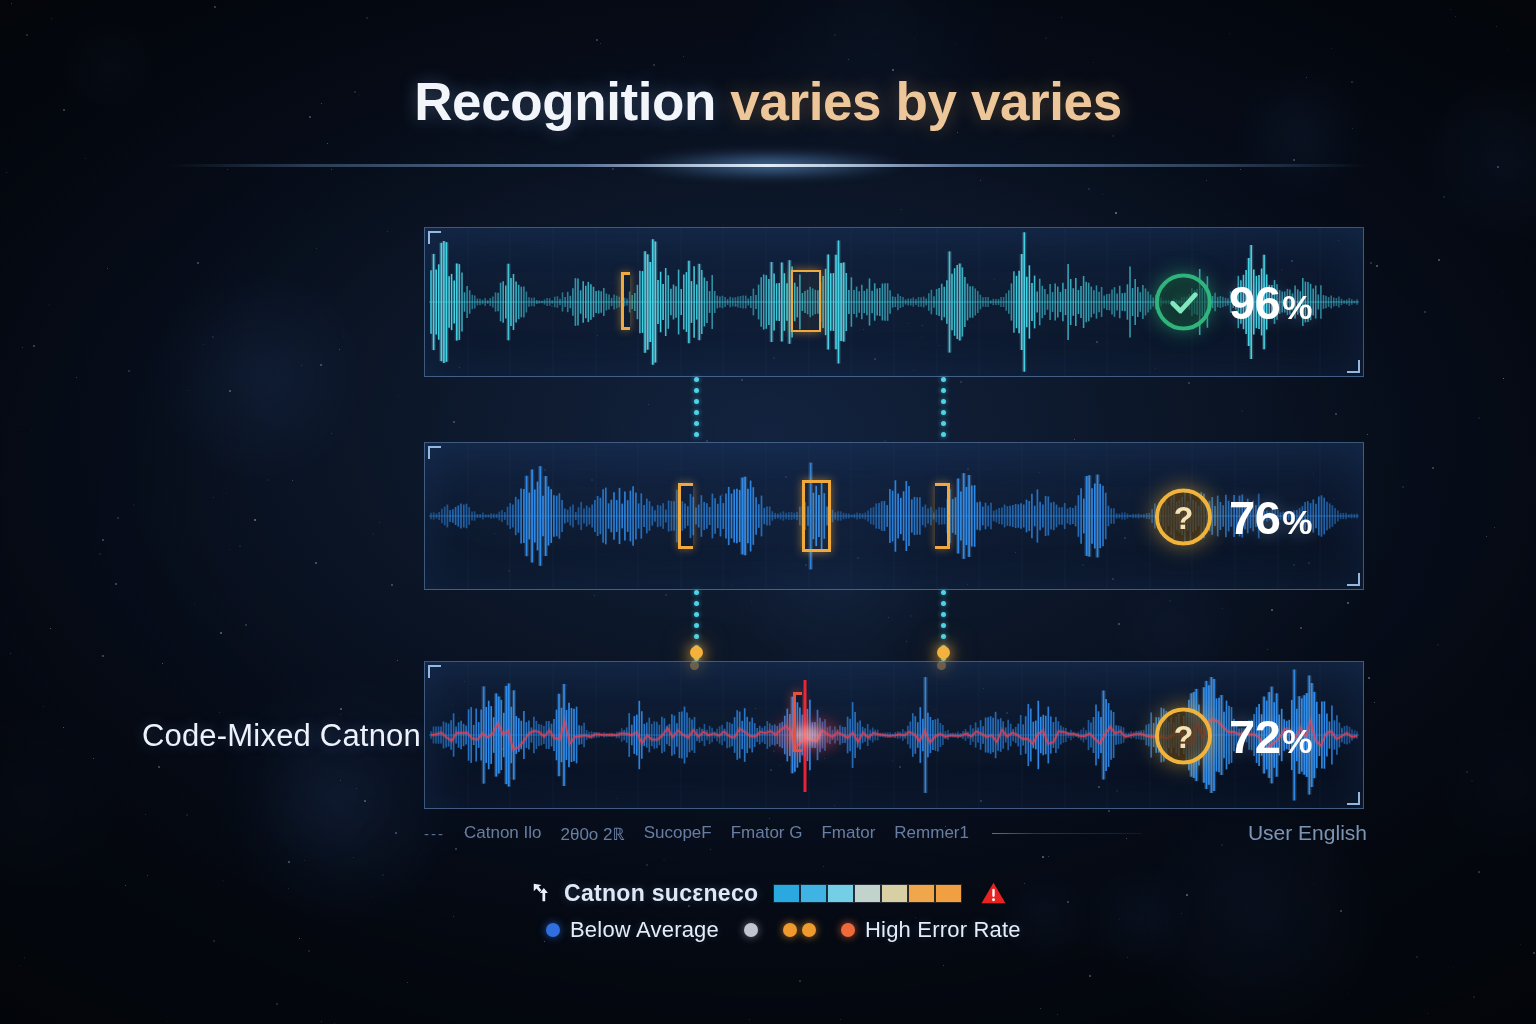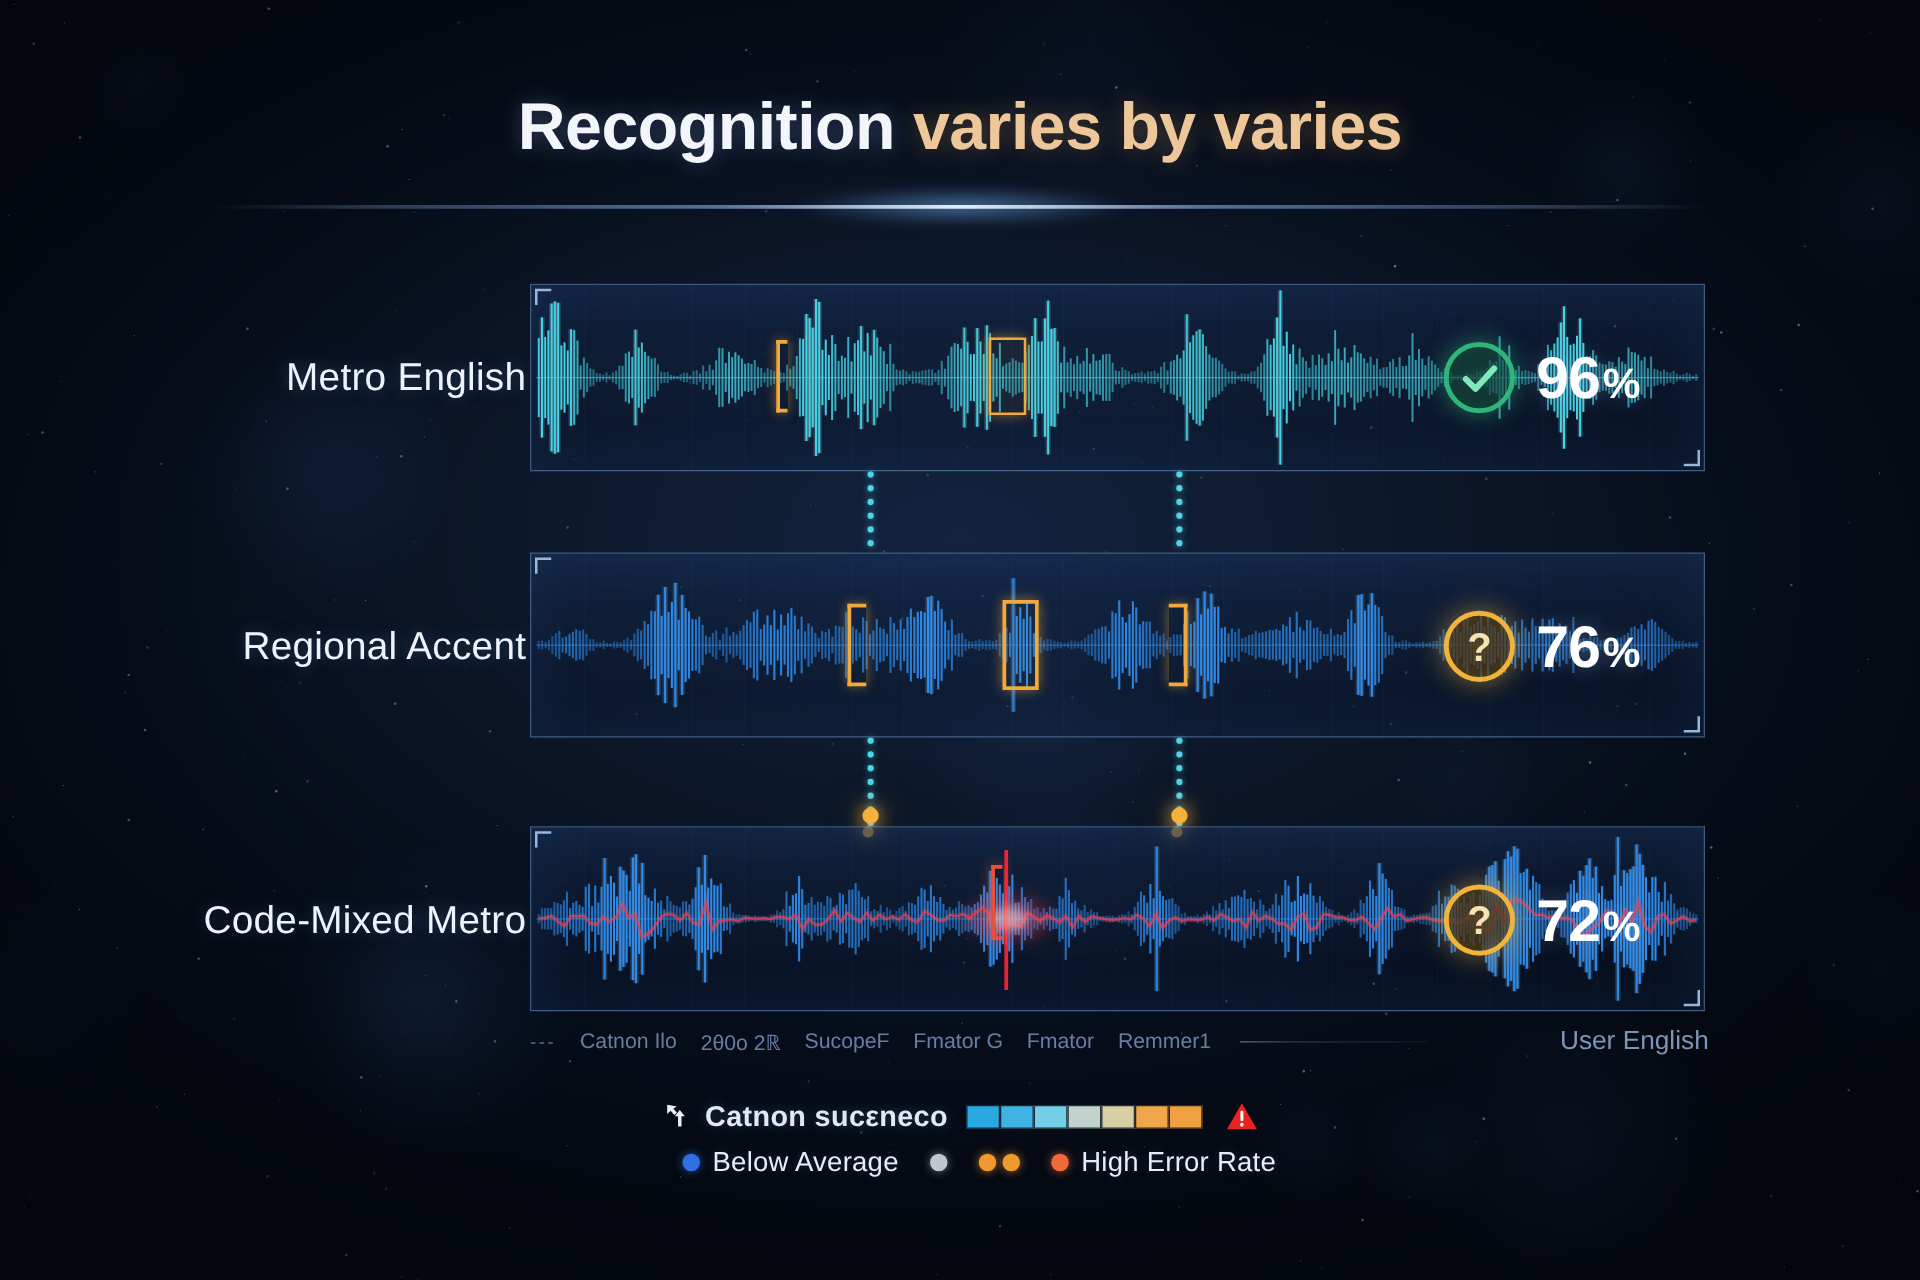--- a/index.html
+++ b/index.html
@@ -577,21 +577,20 @@
       <span class="dot" style="top:33px;"></span>
       <span class="dot" style="top:44px;"></span>
       <span class="dot" style="top:55px;"></span>
       <span class="dot" style="top:66px;"></span>
     </span>
     <span class="node-dot" style="left:941px;top:646px;"></span>
     <span class="node-dot" style="left:941px;top:661px;width:9px;height:9px;opacity:.8"></span>
   </div>
 
 <div class="row" id="row-0">
-  <div class="row-label">Metro English</div>
   <div class="panel">
     <div class="panel-corner pc-tl"></div>
     <div class="panel-corner pc-br"></div>
     <div class="wave-holder" id="wave-0">
         <svg viewBox="0 0 938 148" preserveAspectRatio="none">
           <line x1="43" y1="0" x2="43" y2="148" stroke="#5f86bd" stroke-width="1" opacity="0.055"></line>
           <line x1="85" y1="0" x2="85" y2="148" stroke="#5f86bd" stroke-width="1" opacity="0.055"></line>
           <line x1="128" y1="0" x2="128" y2="148" stroke="#5f86bd" stroke-width="1" opacity="0.055"></line>
           <line x1="171" y1="0" x2="171" y2="148" stroke="#5f86bd" stroke-width="1" opacity="0.055"></line>
           <line x1="213" y1="0" x2="213" y2="148" stroke="#5f86bd" stroke-width="1" opacity="0.055"></line>
@@ -1012,21 +1011,20 @@
         </svg>
     </div>
     <div class="score-value">
       <span>96</span>
         <span class="score-pct">%</span>
     </div>
   </div>
 </div>
 
 <div class="row" id="row-1">
-  <div class="row-label">Regional Accent</div>
   <div class="panel">
     <div class="panel-corner pc-tl"></div>
     <div class="panel-corner pc-br"></div>
     <div class="wave-holder" id="wave-1">
         <svg viewBox="0 0 938 146" preserveAspectRatio="none">
           <line x1="43" y1="0" x2="43" y2="146" stroke="#5f86bd" stroke-width="1" opacity="0.055"></line>
           <line x1="85" y1="0" x2="85" y2="146" stroke="#5f86bd" stroke-width="1" opacity="0.055"></line>
           <line x1="128" y1="0" x2="128" y2="146" stroke="#5f86bd" stroke-width="1" opacity="0.055"></line>
           <line x1="171" y1="0" x2="171" y2="146" stroke="#5f86bd" stroke-width="1" opacity="0.055"></line>
           <line x1="213" y1="0" x2="213" y2="146" stroke="#5f86bd" stroke-width="1" opacity="0.055"></line>
@@ -1411,21 +1409,21 @@
         <span>?</span>
       </div>
     <div class="score-value">
       <span>76</span>
         <span class="score-pct">%</span>
     </div>
   </div>
 </div>
 
 <div class="row" id="row-2">
-  <div class="row-label">Code-Mixed Metro</div>
+  <div class="row-label">Code-Mixed Catnon</div>
   <div class="panel">
     <div class="panel-corner pc-tl"></div>
     <div class="panel-corner pc-br"></div>
     <div class="wave-holder" id="wave-2">
         <svg viewBox="0 0 938 146" preserveAspectRatio="none">
           <line x1="43" y1="0" x2="43" y2="146" stroke="#5f86bd" stroke-width="1" opacity="0.055"></line>
           <line x1="85" y1="0" x2="85" y2="146" stroke="#5f86bd" stroke-width="1" opacity="0.055"></line>
           <line x1="128" y1="0" x2="128" y2="146" stroke="#5f86bd" stroke-width="1" opacity="0.055"></line>
           <line x1="171" y1="0" x2="171" y2="146" stroke="#5f86bd" stroke-width="1" opacity="0.055"></line>
           <line x1="213" y1="0" x2="213" y2="146" stroke="#5f86bd" stroke-width="1" opacity="0.055"></line>

